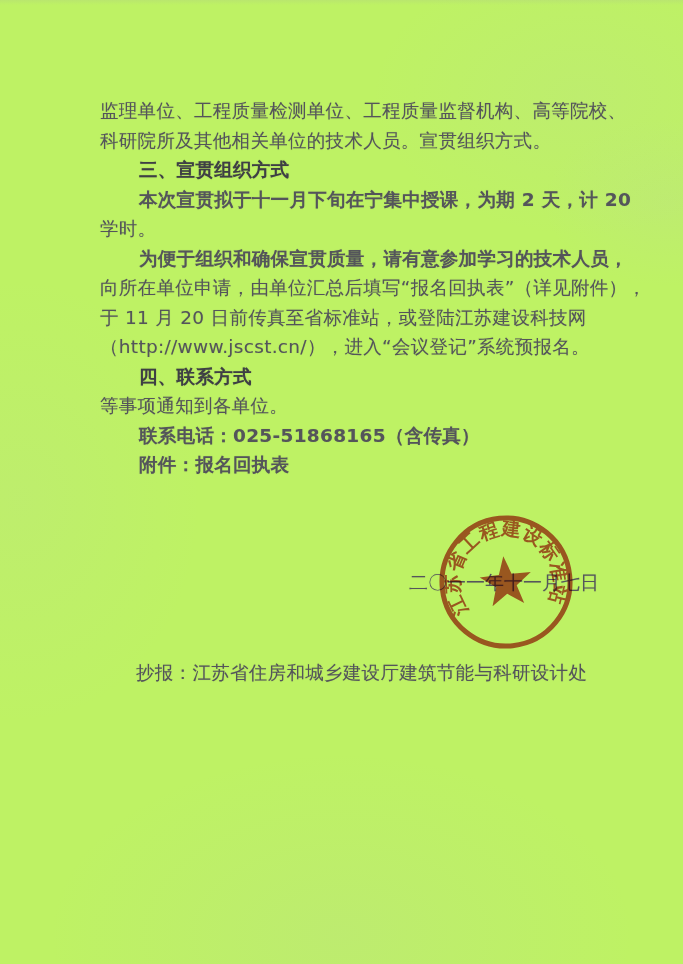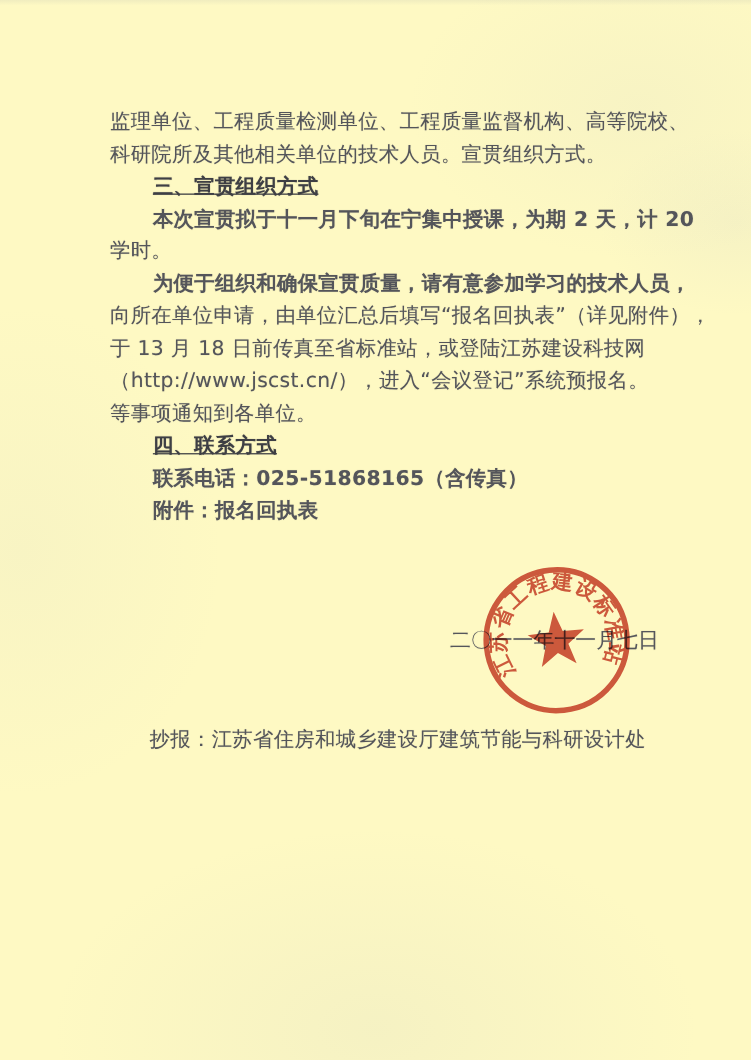--- a/index.html
+++ b/index.html
@@ -5,21 +5,21 @@
   * { margin: 0; padding: 0; box-sizing: border-box; }
   html, body { width: 683px; height: 964px; }
   body {
     font-family: "DejaVu Sans", sans-serif;
     background: #e9e9e9;
   }
   .page {
     position: relative;
     width: 683px;
     height: 964px;
-    background: #fef9c3;
+    background: #bef264;
     overflow: hidden;
   }
   
   .page .texture {
     position: absolute;
     inset: 0;
     background:
       radial-gradient(ellipse 300px 200px at 85% 10%, rgba(188,193,199,0.10), transparent 70%),
       radial-gradient(ellipse 260px 320px at 3% 52%, rgba(188,193,199,0.09), transparent 70%),
       radial-gradient(ellipse 420px 260px at 50% 97%, rgba(183,188,194,0.12), transparent 70%),
@@ -40,21 +40,20 @@
     color: #54555a;
     letter-spacing: 0.3px;
     white-space: nowrap;
     text-shadow: 0 0 1px rgba(95,96,102,0.35);
   }
   .line.indent { padding-left: 39px; font-weight: bold; }
   .line.heading {
     font-weight: bold;
     color: #3e3f44;
     text-shadow: 0 0 1px rgba(62,63,68,0.45);
-    text-decoration: underline;
   }
   .date-line {
     position: absolute;
     left: 409px;
     top: 568px;
     font-size: 19px;
     line-height: 28px;
     color: #55565b;
     white-space: nowrap;
     text-shadow: 0 0 1px rgba(95,96,102,0.35);
@@ -96,24 +95,24 @@
   <div class="texture"></div>
 
   <div class="content">
     <div class="line">监理单位、工程质量检测单位、工程质量监督机构、高等院校、</div>
     <div class="line">科研院所及其他相关单位的技术人员。宣贯组织方式。</div>
     <div class="line heading indent">三、宣贯组织方式</div>
     <div class="line indent">本次宣贯拟于十一月下旬在宁集中授课，为期 2 天，计 20</div>
     <div class="line">学时。</div>
     <div class="line indent">为便于组织和确保宣贯质量，请有意参加学习的技术人员，</div>
     <div class="line">向所在单位申请，由单位汇总后填写“报名回执表”（详见附件），</div>
-    <div class="line">于 13 月 18 日前传真至省标准站，或登陆江苏建设科技网</div>
+    <div class="line">于 11 月 20 日前传真至省标准站，或登陆江苏建设科技网</div>
     <div class="line">（http://www.jscst.cn/），进入“会议登记”系统预报名。</div>
+    <div class="line heading indent">四、联系方式</div>
     <div class="line">等事项通知到各单位。</div>
-    <div class="line heading indent">四、联系方式</div>
     <div class="line indent">联系电话：025-51868165（含传真）</div>
     <div class="line indent">附件：报名回执表</div>
   </div>
 
   <div class="date-line">二〇一一年十一月七日</div>
 
   <div class="seal">
     <svg viewBox="0 0 136 136" xmlns="http://www.w3.org/2000/svg">
       <defs>
         <path id="seal-arc" d="M 27.3,91.5 A 47,47 0 1 1 108.7,91.5" fill="none"></path>

